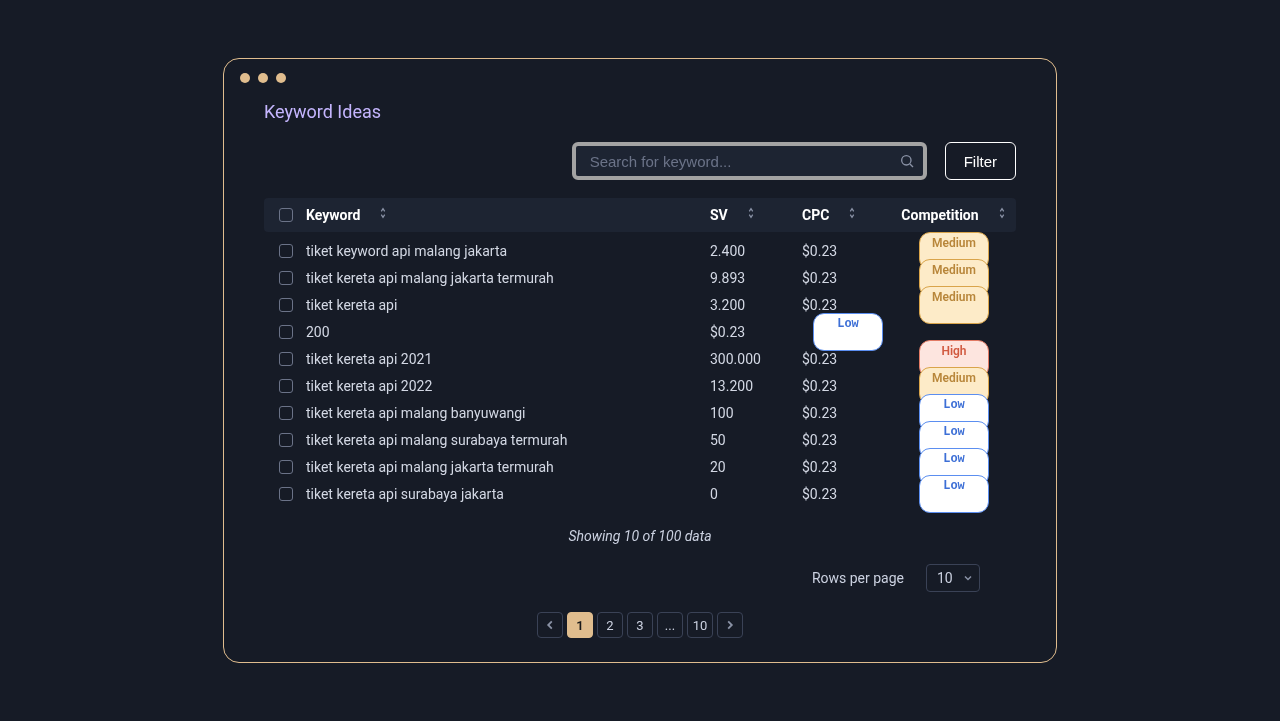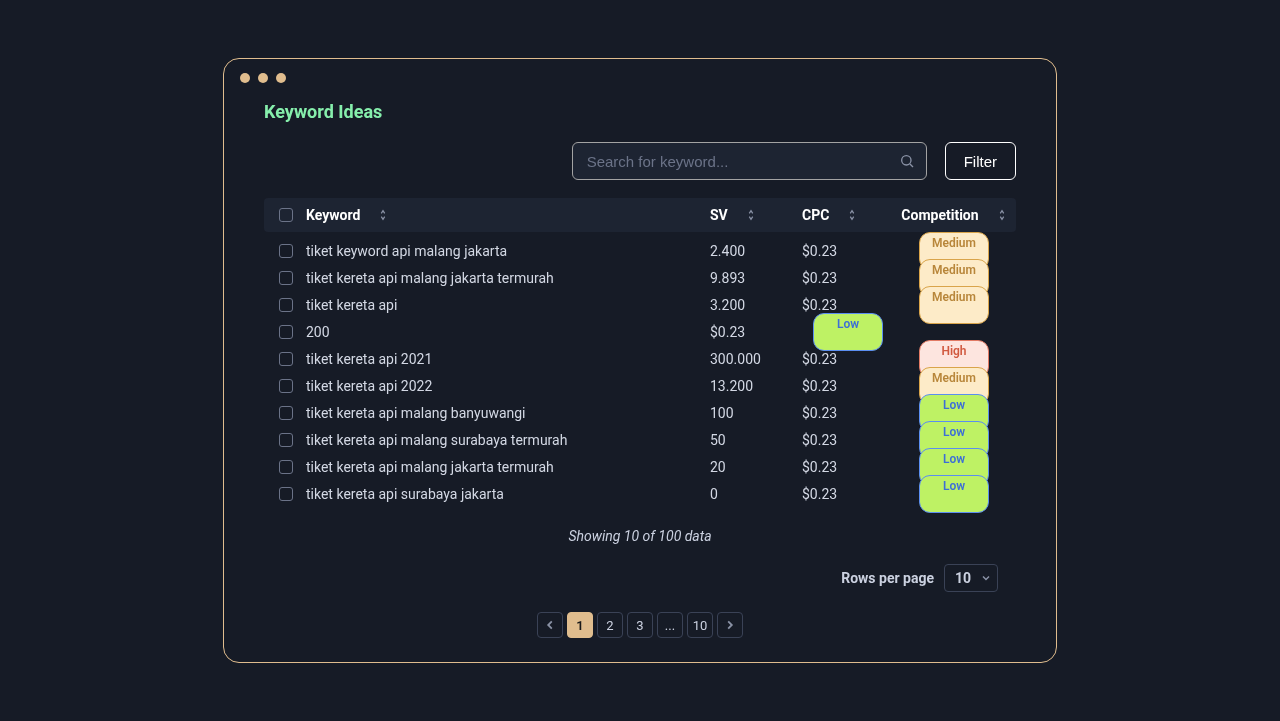--- a/index.html
+++ b/index.html
@@ -23,23 +23,23 @@
     padding: 14px 16px 10px;
     display: flex;
     gap: 8px;
   }
   .dot {
     width: 10px; height: 10px; border-radius: 50%;
     background: #e0bd8e;
   }
   .content { padding: 8px 40px 24px; }
   .heading {
-    color: #86efac;
+    color: #c4b5fd;
     font-size: 18px;
-    font-weight: 700;
+    font-weight: 400;
     margin-bottom: 20px;
   }
   .subheading {
     color: #8a92a6;
     font-size: 16px;
     margin-bottom: 22px;
   }
   .toolbar {
     display: flex;
     justify-content: flex-end;
@@ -47,21 +47,21 @@
     margin-bottom: 18px;
   }
   .search-wrap {
     position: relative;
     width: 355px;
   }
   .search-input {
     width: 100%;
     height: 38px;
     background: #1d2432;
-    border: 1px solid #a3a3a3;
+    border: 4px solid #a3a3a3;
     border-radius: 6px;
     color: #cbd1e0;
     padding: 0 40px 0 14px;
     font-size: 15px;
     outline: none;
   }
   .search-input::placeholder { color: #6b7388; }
   .search-icon {
     position: absolute;
     right: 12px; top: 50%;
@@ -89,21 +89,20 @@
     background: #1d2432;
     border-radius: 4px;
     height: 34px;
     padding: 0 2px;
   }
   .th {
     color: #fff;
     font-size: 14px;
     font-weight: 700;
     display: flex;
-    align-items: center;
     gap: 18px;
   }
   .th.center { justify-content: center; }
   .sort-icon {
     width: 10px; height: 12px;
     stroke: #8a92a6;
     fill: none;
   }
   .checkbox {
     width: 14px; height: 14px;
@@ -134,23 +133,24 @@
     font-weight: 600;
     text-align: center;
     border: 1px solid;
   }
   .badge.Medium {
     background: #fdebc8;
     border-color: #d9a44a;
     color: #b8863a;
   }
   .badge.Low {
-    background: #bef264;
+    background: #ffffff;
     border-color: #5b8ef0;
     color: #3d6fd6;
+    font-family: Liberation Mono, monospace;
   }
   .badge.High {
     background: #fde5df;
     border-color: #e27a64;
     color: #d15a40;
   }
   .footer {
     display: flex;
     align-items: center;
     justify-content: space-between;
@@ -159,26 +159,25 @@
     flex-direction: column;
   }
   .status {
     color: #cbd1e0;
     font-size: 14px;
     font-style: italic;
   }
   .rpp {
     display: flex;
     align-items: center;
-    gap: 10px;
+    gap: 22px;
     color: #cbd1e0;
     font-size: 14px;
     margin-left: auto;
-    margin-right: 18px;
-    font-weight: bold;
+    margin-right: 36px;
   }
   .select {
     height: 28px;
     min-width: 54px;
     border: 1px solid #3a4256;
     background: #161b26;
     color: #cbd1e0;
     border-radius: 4px;
     padding: 0 20px 0 10px;
     font-size: 14px;

